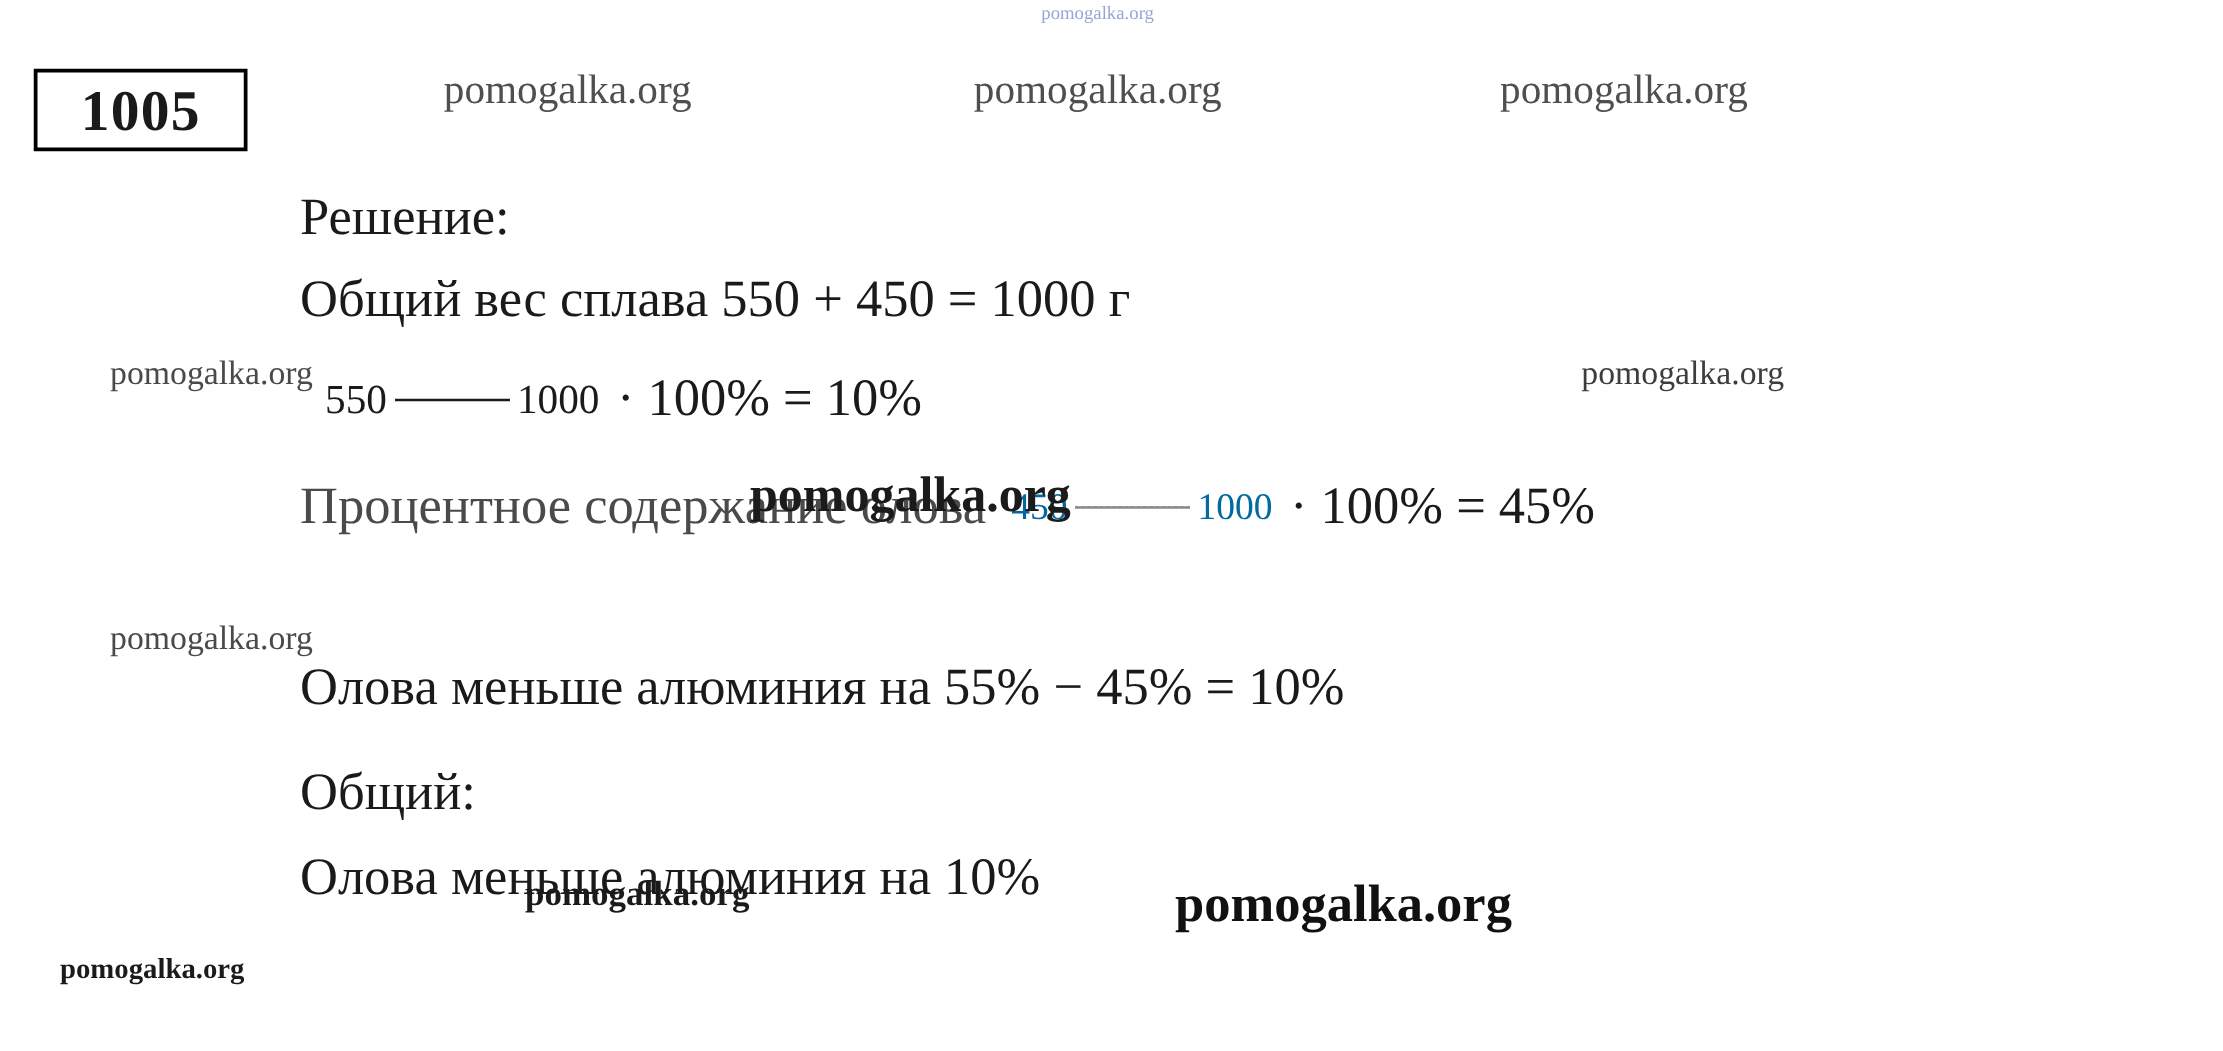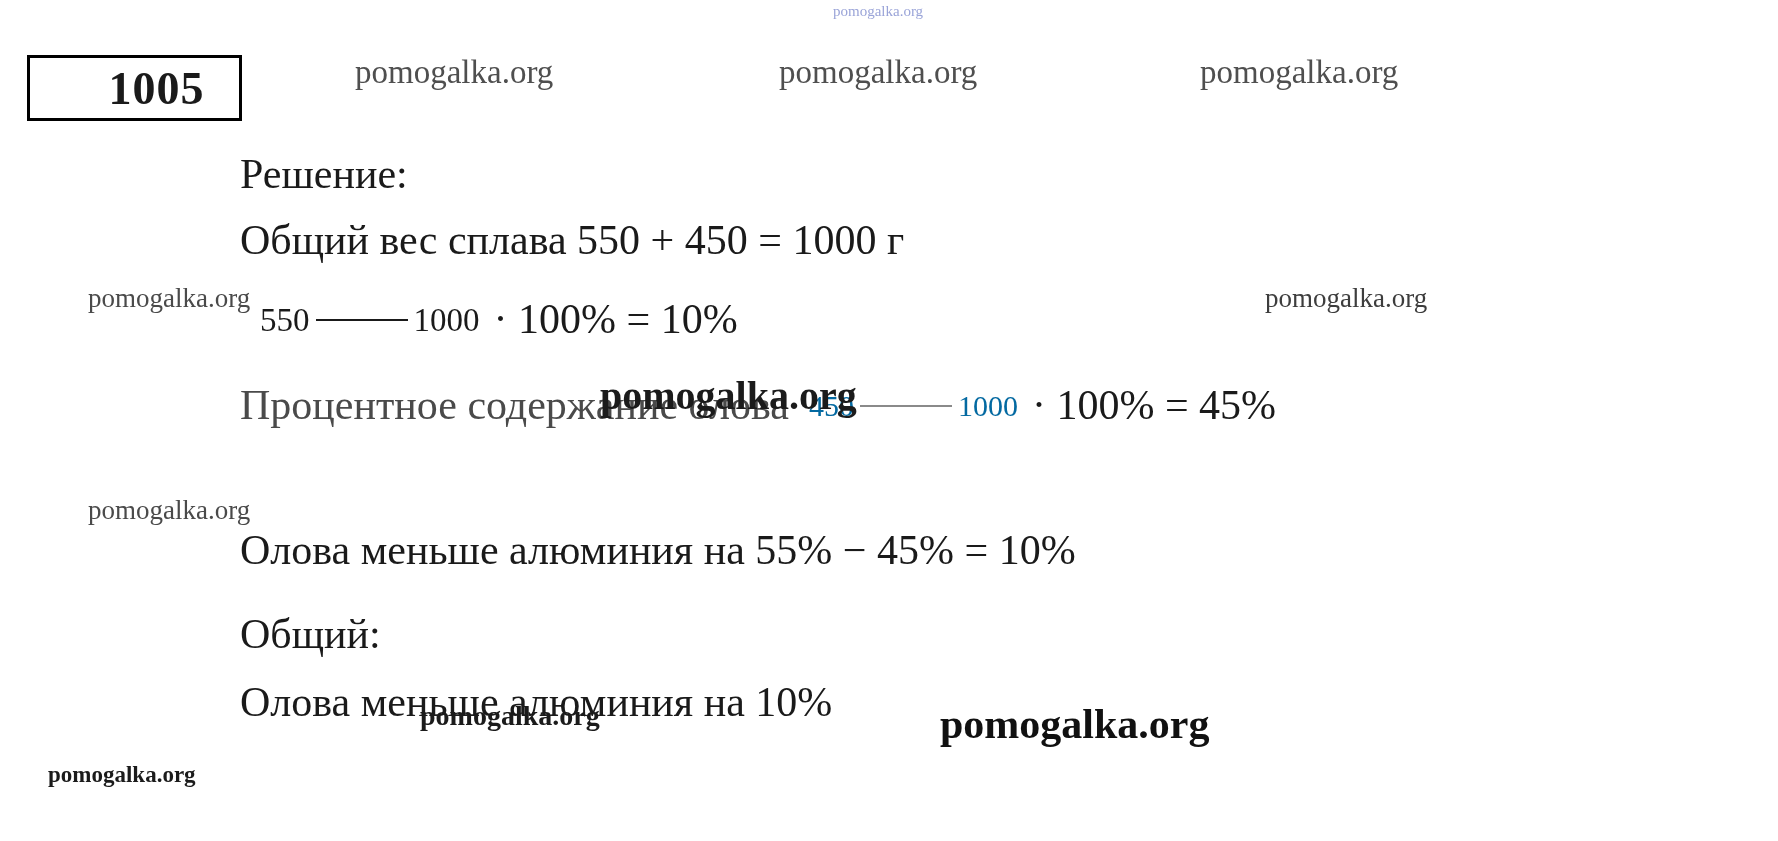--- a/index.html
+++ b/index.html
@@ -24,21 +24,20 @@
     width: 165px;
     height: 60px;
     border: 3px solid #000000;
     display: flex;
     align-items: center;
     justify-content: center;
     font-size: 46px;
     font-weight: 700;
     letter-spacing: 1px;
     font-family: "Liberation Serif", serif;
-    padding-left: 44px;
   }
 
   
   .line {
     position: absolute;
     font-family: "Liberation Serif", serif;
     font-size: 42px;
     color: #1a1a1a;
     white-space: nowrap;
     line-height: 1.05;

